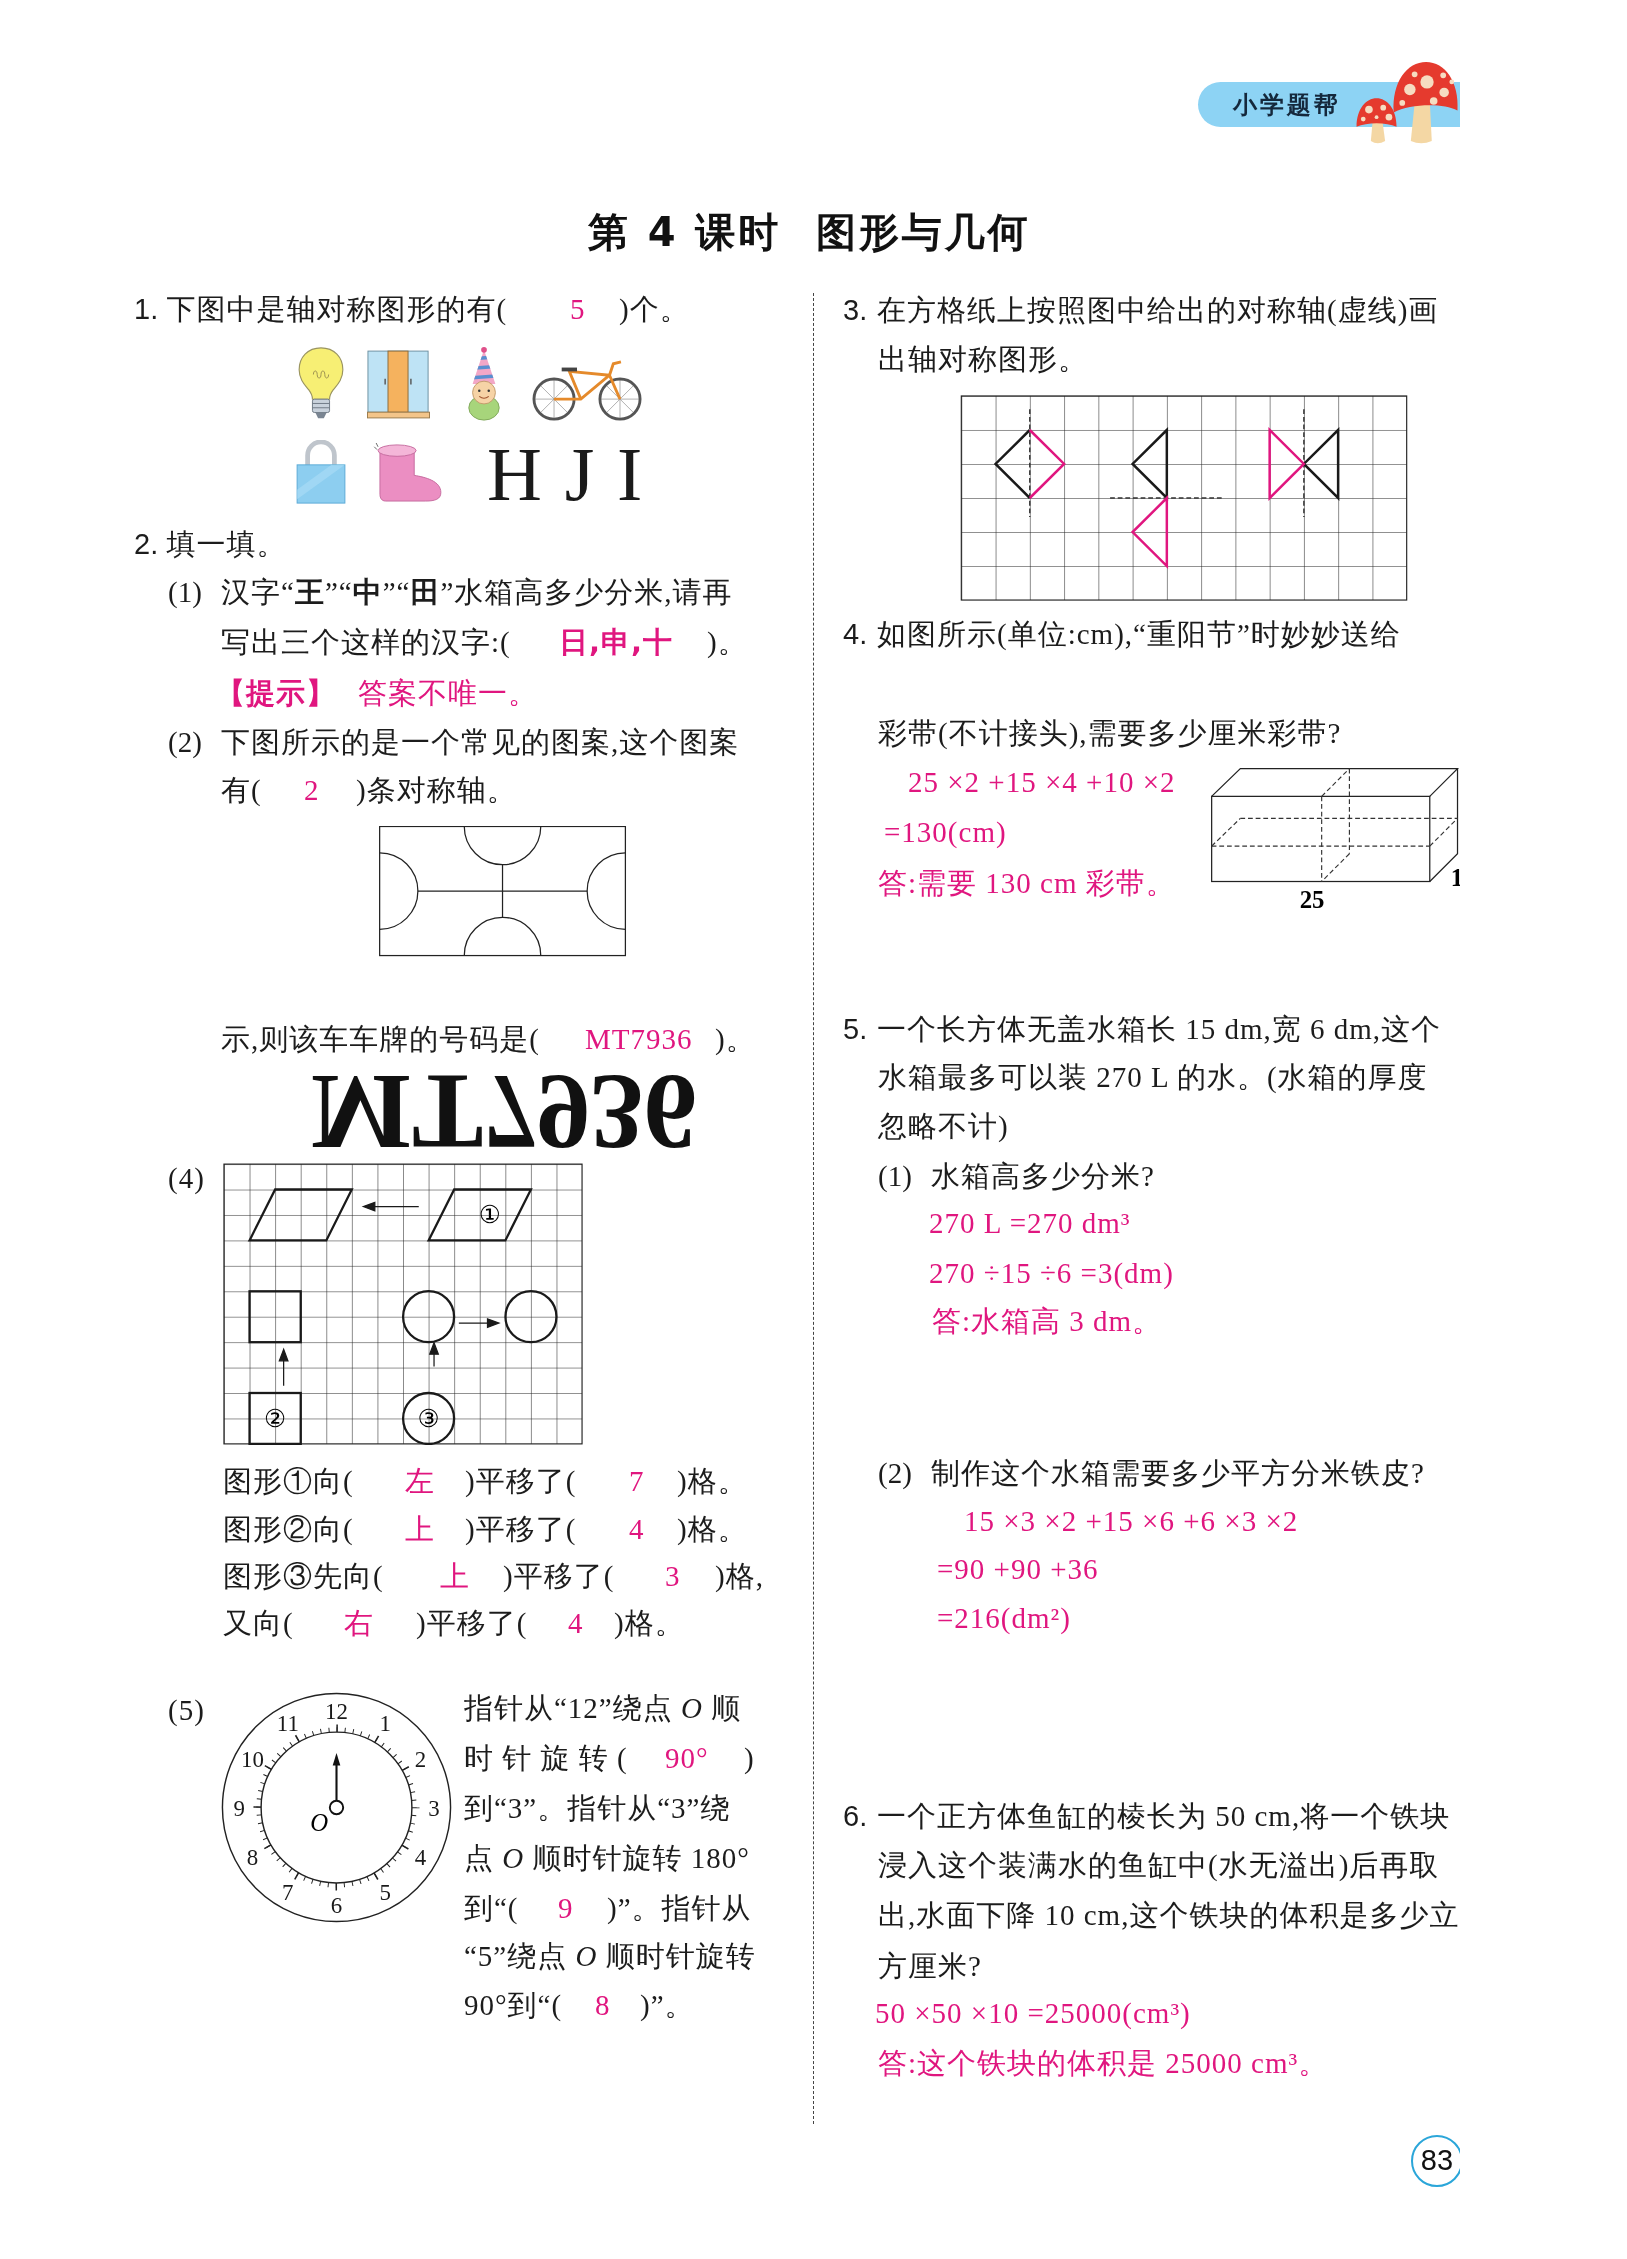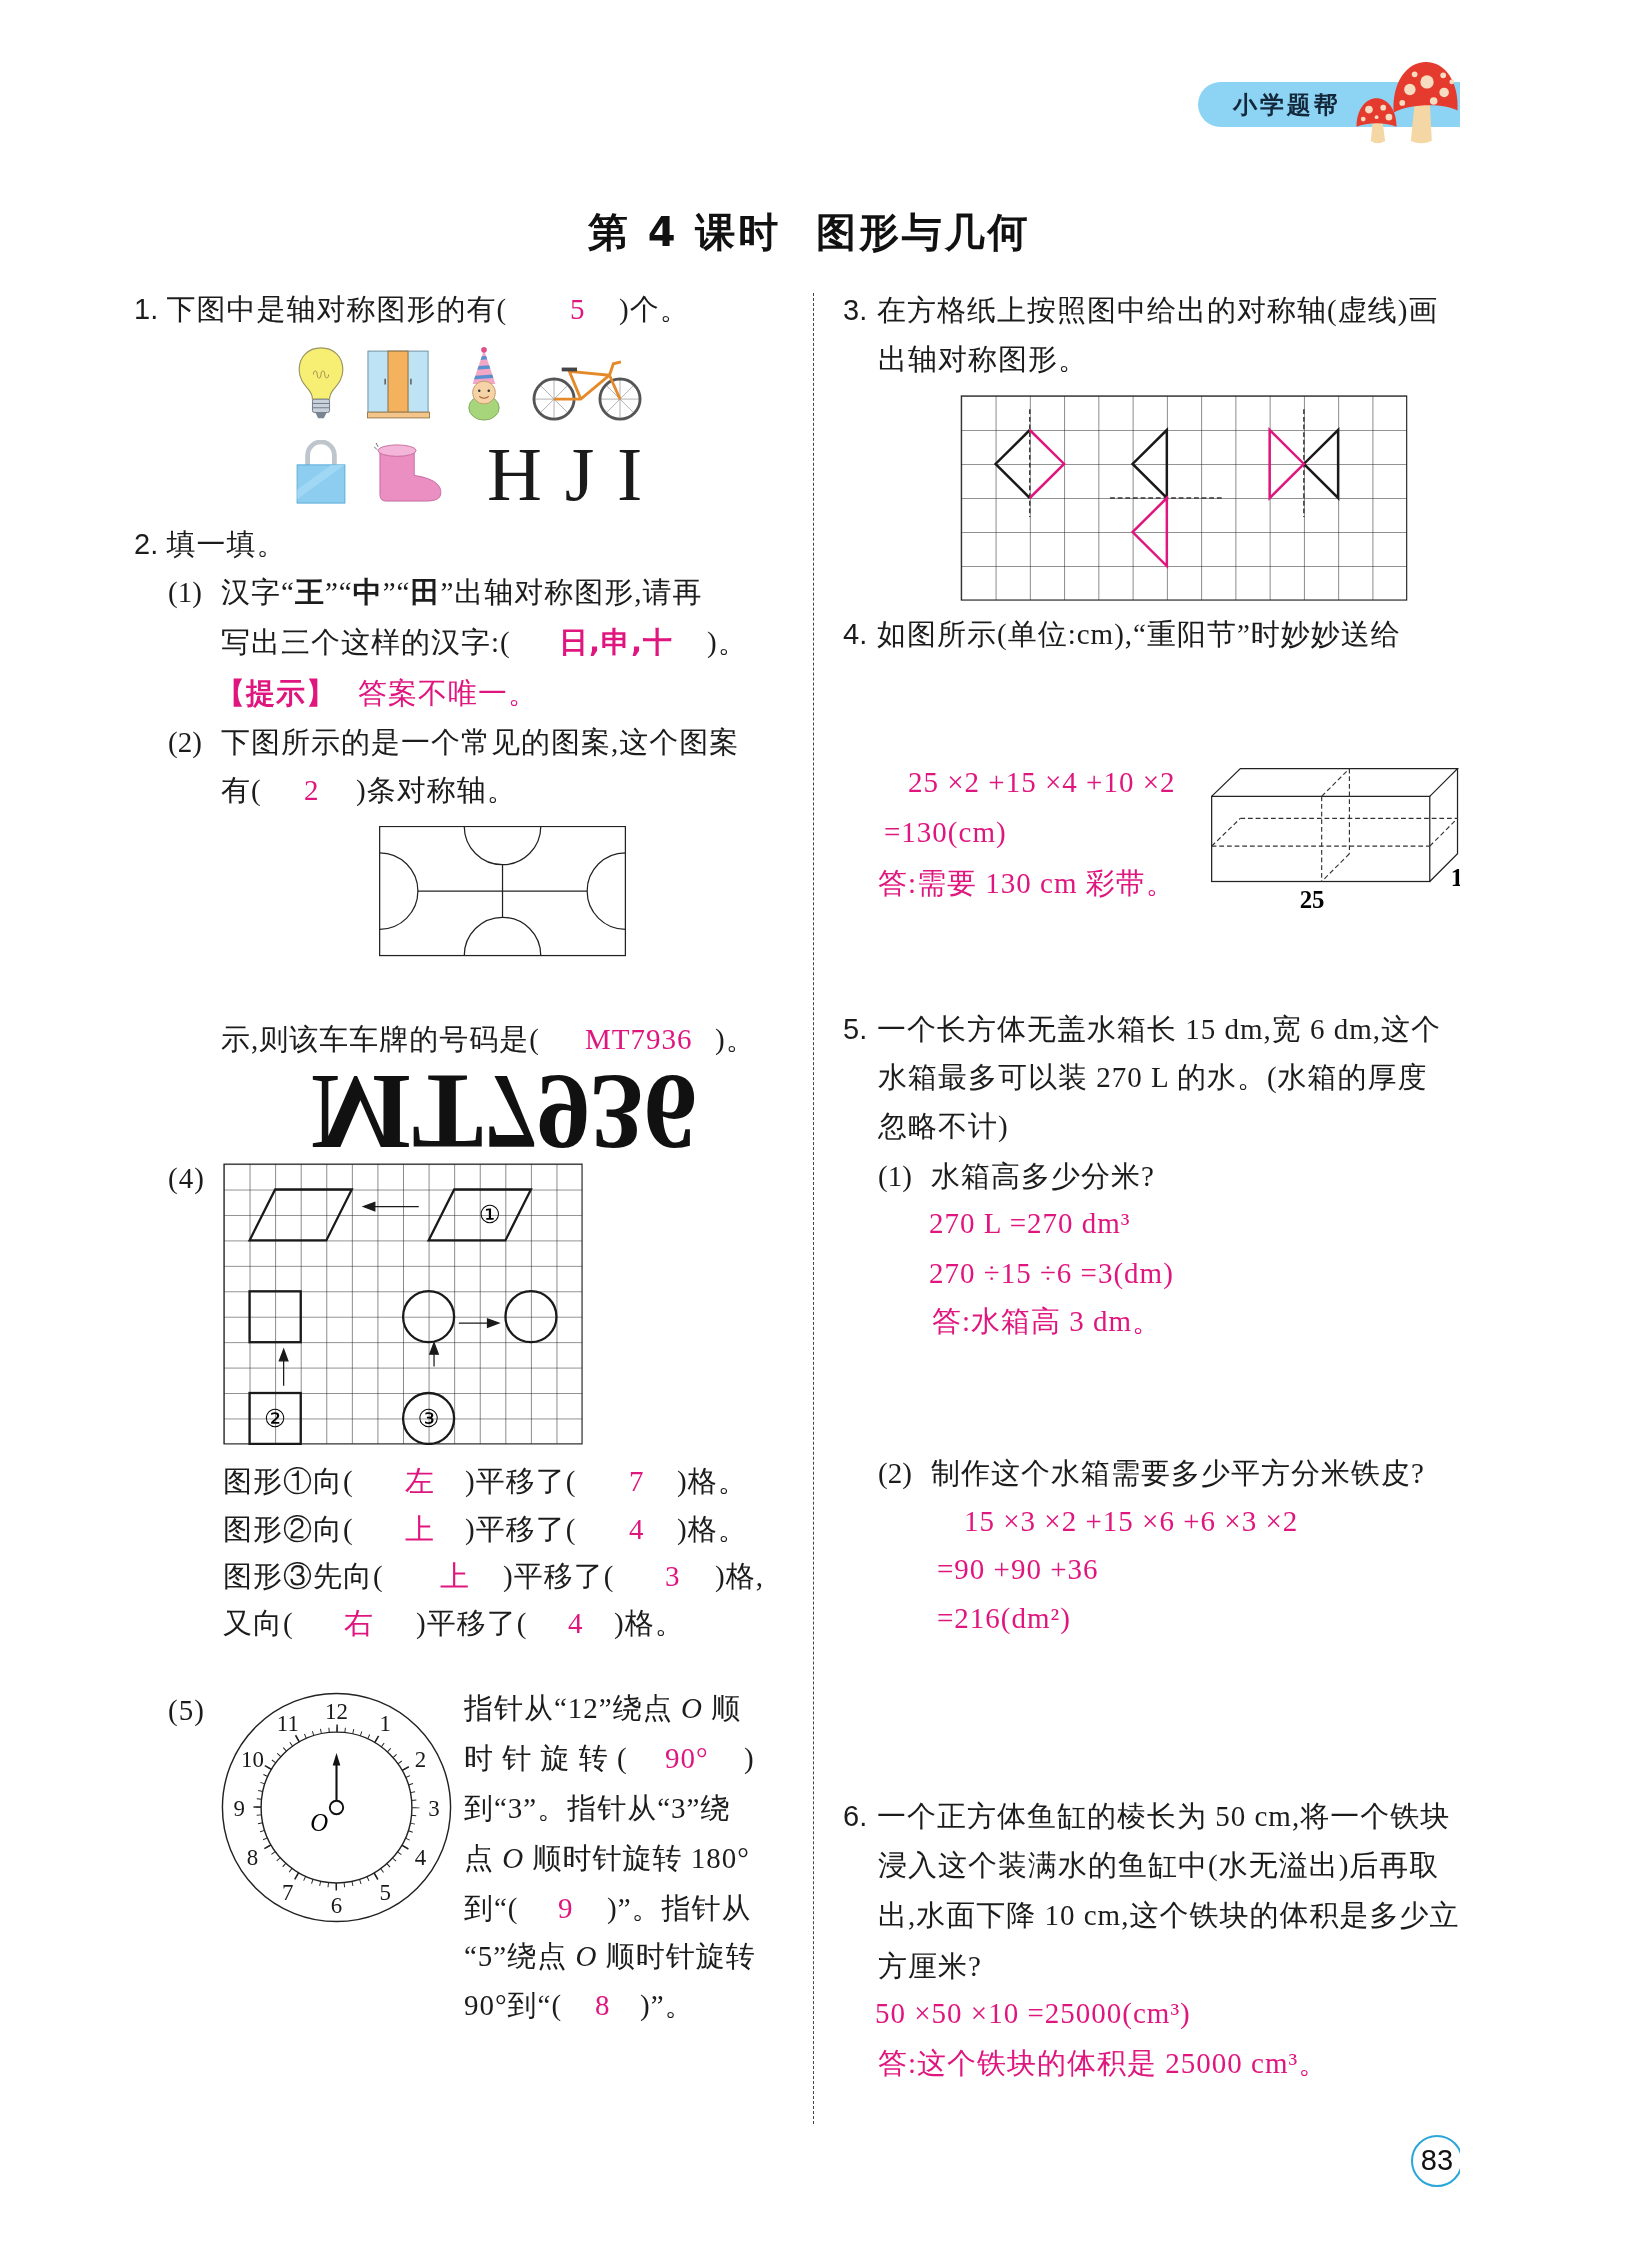--- a/index.html
+++ b/index.html
@@ -132,21 +132,21 @@
     <ellipse cx="26" cy="8" rx="20" ry="6" fill="#F4B6D8" stroke="#C56A9E"></ellipse>
     <path d="M2 4 l3 3 M4 0 l2 4" stroke="#666" stroke-width="1"></path>
   </svg>
   <div class="abs hji" style="left:487px;top:436px;">H J I</div>
 
   <div class="ln" style="left:134px;top:527px;">
     <span class="qn qnL">2.</span><span>填一填。</span>
   </div>
 
   <div class="ln" style="left:168px;top:575px;">
-    <span class="lbl">(1)</span><span>汉字“</span><span class="b sans">王</span><span>”“</span><span class="b sans">中</span><span>”“</span><span class="b sans">田</span><span>”出轴对称图形,请再</span>
+    <span class="lbl">(1)</span><span>汉字“</span><span class="b sans">王</span><span>”“</span><span class="b sans">中</span><span>”“</span><span class="b sans">田</span><span>”水箱高多少分米,请再</span>
   </div>
   <span class="ln" style="left:221px;top:625px;">写出三个这样的汉字:(</span>
   <span class="ln ans b sans" style="left:559px;top:625px;">日,申,十</span>
   <span class="ln" style="left:707px;top:625px;">)。</span>
   <span class="ln ans b sans" style="left:216px;top:676px;">【提示】</span>
   <span class="ln ans" style="left:358px;top:676px;">答案不唯一。</span>
 
   <div class="ln" style="left:168px;top:725px;">
     <span class="lbl">(2)</span><span>下图所示的是一个常见的图案,这个图案</span>
   </div>
@@ -299,20 +299,21 @@
     <g fill="none" stroke="#E0167F" stroke-width="2.6">
       <polyline points="71.8,35.7 107.8,71.3 71.8,107"></polyline>
       <polygon points="215.5,107 179.6,142.7 215.5,178.4"></polygon>
       <polygon points="323.3,35.7 359.2,71.3 323.3,107"></polygon>
     </g>
   </svg>
 
   <div class="ln" style="left:843px;top:617px;">
     <span class="qn qnR">4.</span><span>如图所示(单位:cm),“重阳节”时妙妙送给</span>
   </div>
+  <span class="ln" style="left:878px;top:716px;">彩带(不计接头),需要多少厘米彩带?</span>
   <span class="ln ans" style="left:908px;top:765px;">25 ×2 +15 ×4 +10 ×2</span>
   <span class="ln ans" style="left:884px;top:815px;">=130(cm)</span>
   <span class="ln ans" style="left:878px;top:866px;">答:需要 130 cm 彩带。</span>
   <svg class="abs" style="left:1204px;top:760px" width="287" height="155" viewBox="0 0 300 162">
     <g fill="none" stroke="#222" stroke-width="1.3">
       <rect x="8" y="38" width="228" height="89"></rect>
       <polyline points="8,38 38,9 265,9 236,38"></polyline>
       <polyline points="236,127 265,98 265,9"></polyline>
     </g>
     <g fill="none" stroke="#333" stroke-width="1.2" stroke-dasharray="5 3">

